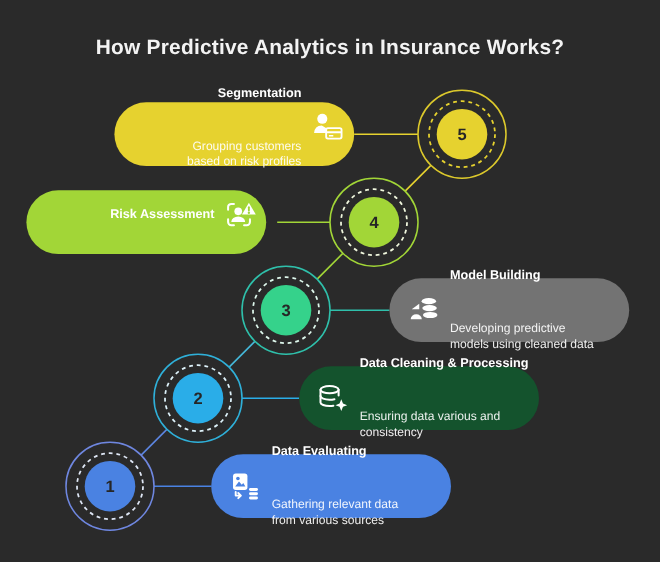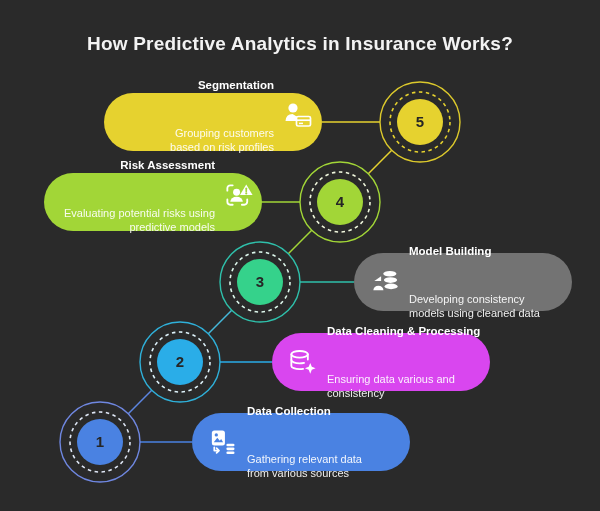--- a/index.html
+++ b/index.html
@@ -21,21 +21,21 @@
   .pill-text{display:flex;flex-direction:column;}
   .pill-left .pill-text{align-items:flex-end;}
   .pill-title{font-size:11.5px;font-weight:700;line-height:14px;margin-bottom:2px;white-space:nowrap;}
   .pill-desc{font-size:11px;line-height:14px;color:rgba(255,255,255,.92);margin-top:32px;}
   .pill-icon{flex:0 0 auto;display:flex;align-items:center;justify-content:center;}
   .pill-right .pill-icon{margin-right:9px;}
   .pill-left .pill-icon{margin-left:8px;}
   .p1{left:192px;top:413px;}
   .p2{left:272px;top:333px;}
   .p3{left:354px;top:253px;}
-  .p4{left:44px;top:173px;}
+  .p4{left:24px;top:173px;}
   .p5{left:104px;top:93px;}
   .p1 .pill-desc{max-width:140px;}
   .p2 .pill-desc{max-width:152px;}
   .p3 .pill-desc{max-width:142px;}
   .p4 .pill-desc{max-width:152px;}
   .p5 .pill-desc{max-width:130px;}
   .num{font-size:15px;font-weight:700;}
 </style>
 </head>
 <body>
@@ -105,21 +105,20 @@
         <rect x="14.5" y="16.5" width="14" height="9.5" rx="1.6" stroke="#fff" stroke-width="1.7" fill="#e6d22f"></rect>
         <line x1="14.5" y1="20.2" x2="28.5" y2="20.2" stroke="#fff" stroke-width="1.7"></line>
         <line x1="17" y1="23.4" x2="21" y2="23.4" stroke="#fff" stroke-width="1.5"></line>
       </svg>
     </span>
   </div>
 
   <div class="pill pill-left p4" style="background: rgb(162, 214, 55);">
     <div class="pill-text">
       <div class="pill-title">Risk Assessment</div>
-      <div class="pill-desc">Evaluating potential risks using predictive models</div>
     </div>
     <span class="pill-icon">
       <svg width="31" height="31" viewBox="0 0 32 32">
         <path d="M4.5 10 V7.5 a3 3 0 0 1 3 -3 H10" fill="none" stroke="#fff" stroke-width="1.9" stroke-linecap="round"></path>
         <path d="M4.5 19 v2.5 a3 3 0 0 0 3 3 H10" fill="none" stroke="#fff" stroke-width="1.9" stroke-linecap="round"></path>
         <path d="M19.5 24.5 h2.5 a3 3 0 0 0 3 -3 V19" fill="none" stroke="#fff" stroke-width="1.9" stroke-linecap="round"></path>
         <circle cx="14" cy="11.5" r="3.6" fill="#fff"></circle>
         <path d="M7.5 21.5 a6.5 5.2 0 0 1 13 0 Z" fill="#fff"></path>
         <path d="M24 3.5 L30.5 14.5 H17.5 Z" fill="#fff"></path>
         <line x1="24" y1="7.6" x2="24" y2="10.6" stroke-width="1.8" stroke-linecap="round" stroke="#a2d637"></line>
@@ -133,25 +132,25 @@
       <svg width="31" height="31" viewBox="0 0 32 32">
         <ellipse cx="21.5" cy="7" rx="6.8" ry="2.9" fill="#fff"></ellipse>
         <ellipse cx="22.2" cy="13.5" rx="6.8" ry="2.9" fill="#fff"></ellipse>
         <ellipse cx="22.8" cy="20" rx="6.8" ry="2.9" fill="#fff"></ellipse>
         <path d="M5.5 14.5 L12.5 9.5 L12.5 14.5 Z" fill="#fff"></path>
         <path d="M4.5 24 a5.2 4.6 0 0 1 10.4 0 Z" fill="#fff"></path>
       </svg>
     </span>
     <div class="pill-text">
       <div class="pill-title">Model Building</div>
-      <div class="pill-desc">Developing consistency models using cleaned data</div>
+      <div class="pill-desc">Developing predictive models using cleaned data</div>
     </div>
   </div>
 
-  <div class="pill pill-right p2" style="background: #d946ef;">
+  <div class="pill pill-right p2" style="background: #14532d;">
     <span class="pill-icon">
       <svg width="31" height="31" viewBox="0 0 32 32">
         <ellipse cx="13" cy="7.5" rx="8.5" ry="3.4" fill="none" stroke="#fff" stroke-width="1.9"></ellipse>
         <path d="M4.5 7.5 V19.5 c0 1.9 3.8 3.4 8.5 3.4 1.3 0 2.5 -0.1 3.6 -0.3" fill="none" stroke="#fff" stroke-width="1.9" stroke-linecap="round"></path>
         <path d="M4.5 13.5 c0 1.9 3.8 3.4 8.5 3.4 1.7 0 3.3 -0.2 4.6 -0.5" fill="none" stroke="#fff" stroke-width="1.9" stroke-linecap="round"></path>
         <path d="M21.5 7.5 V13" fill="none" stroke="#fff" stroke-width="1.9" stroke-linecap="round"></path>
         <path d="M24 16.5 l1.6 3.9 3.9 1.6 -3.9 1.6 -1.6 3.9 -1.6 -3.9 -3.9 -1.6 3.9 -1.6 Z" fill="#fff"></path>
       </svg>
     </span>
     <div class="pill-text">
@@ -166,18 +165,18 @@
         <rect x="5" y="3.5" width="13.5" height="15.5" rx="2.6" fill="#fff"></rect>
         <circle cx="9.6" cy="8.2" r="1.7" fill="#4a82e2"></circle>
         <path d="M7 15.8 L10.6 11 L13.2 14.1 L14.6 12.4 L16.6 15.8 Z" fill="#4a82e2"></path>
         <path d="M7.5 21 v3.3 h4.8 m-2.4 -2.4 l2.5 2.4 -2.5 2.4" fill="none" stroke="#fff" stroke-width="1.8" stroke-linecap="round" stroke-linejoin="round"></path>
         <rect x="20" y="17.2" width="8.4" height="2.7" rx="1.35" fill="#fff"></rect>
         <rect x="20" y="21.2" width="8.4" height="2.7" rx="1.35" fill="#fff"></rect>
         <rect x="20" y="25.2" width="8.4" height="2.7" rx="1.35" fill="#fff"></rect>
       </svg>
     </span>
     <div class="pill-text">
-      <div class="pill-title">Data Collection</div>
+      <div class="pill-title">Data Evaluating</div>
       <div class="pill-desc">Gathering relevant data from various sources</div>
     </div>
   </div>
 
 </div>
 
 </body></html>

